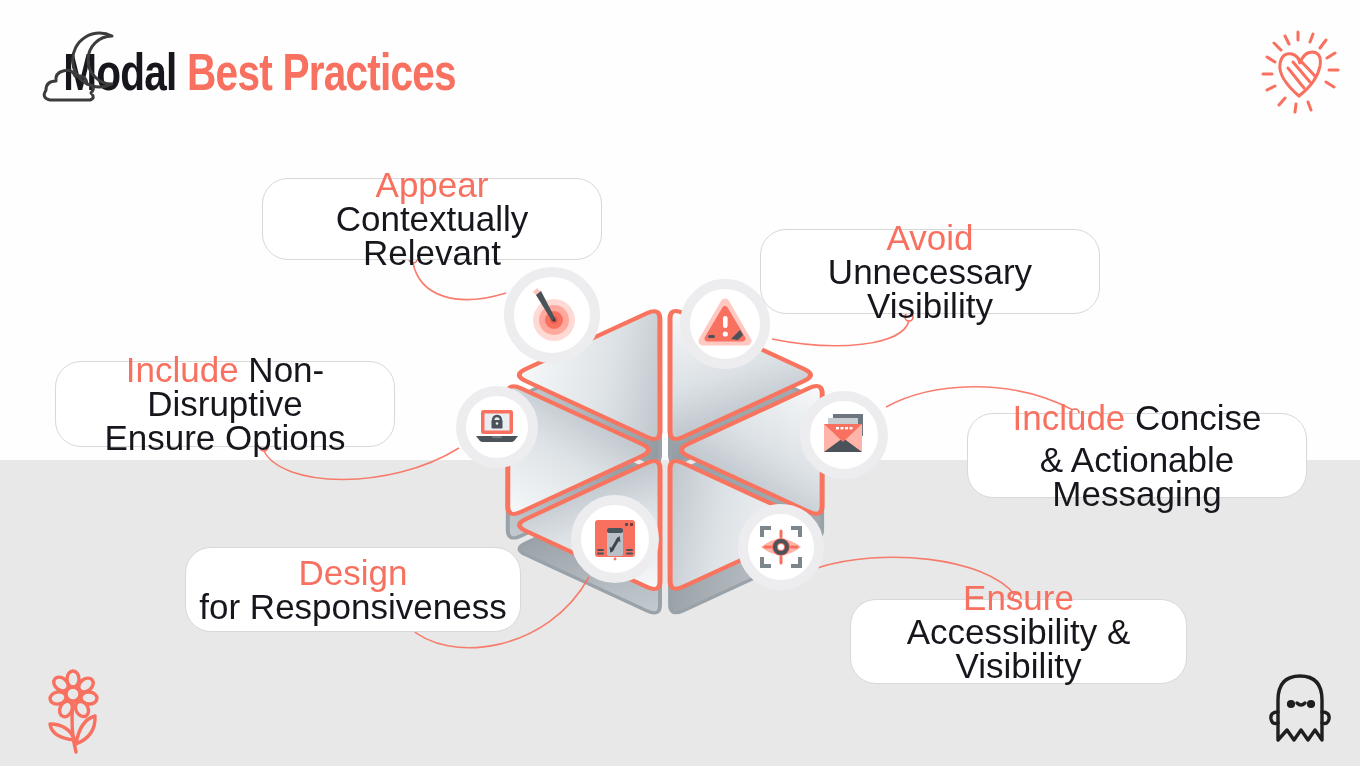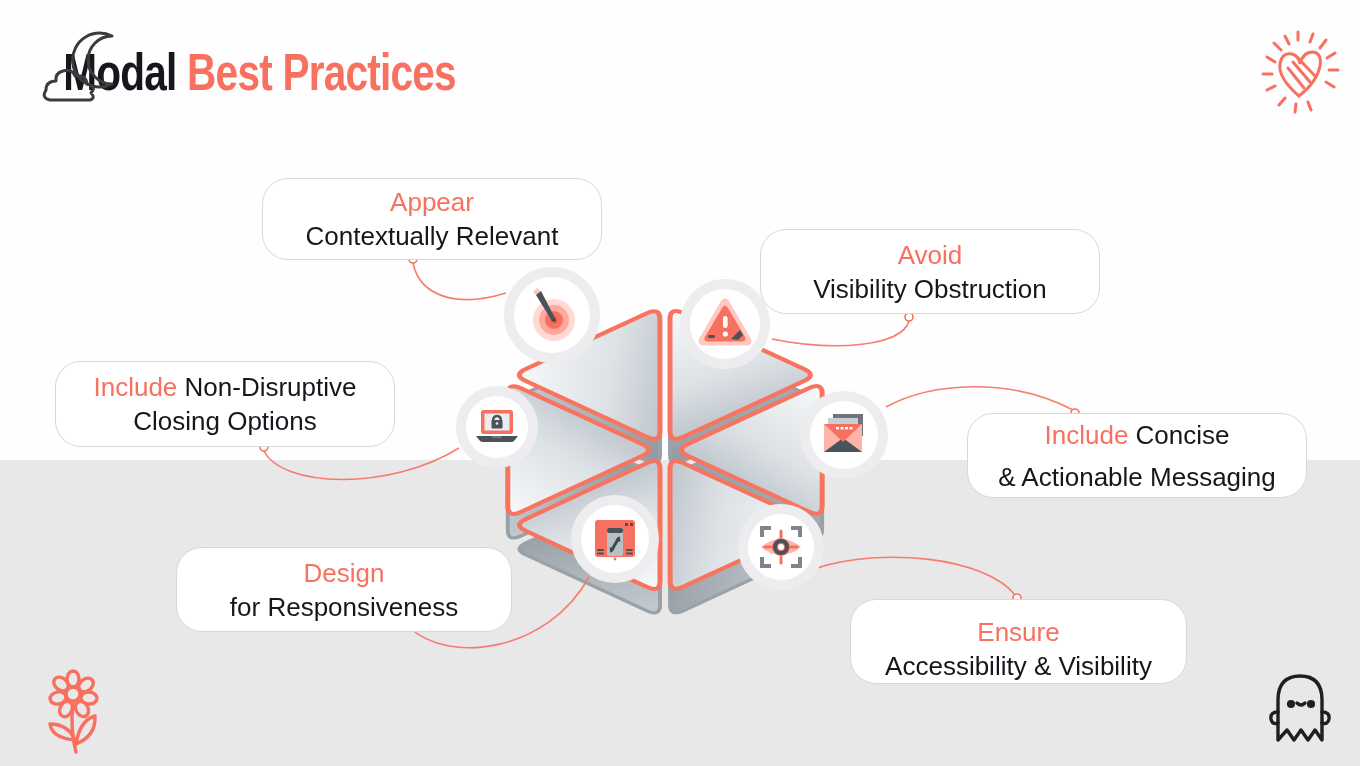--- a/index.html
+++ b/index.html
@@ -5,21 +5,21 @@
   html,body{margin:0;padding:0;background:#fff;}
   .canvas{position:relative;width:1360px;height:766px;overflow:hidden;
           font-family:"Liberation Sans",sans-serif;background:#fefefe;}
   .bottom-band{position:absolute;left:0;top:460px;width:1360px;height:306px;background:#e8e8e8;}
   .title{position:absolute;left:0;top:34px;width:1360px;margin:8px;
          font-weight:700;font-size:52px;color:#16161d;letter-spacing:-1px;}
   .title .squeeze{display:inline-block;transform:scaleX(0.78);transform-origin:50% 50%;white-space:nowrap;}
   .title .t-accent{color:#f8705f;}
   .callout{position:absolute;background:#ffffff;border:1px solid #d8d8d8;border-radius:26px;
            display:flex;flex-direction:column;justify-content:center;align-items:center;
-           text-align:center;font-size:26px;line-height:34px;color:#16161d;z-index:5;}
+           text-align:center;font-size:35px;line-height:34px;color:#16161d;z-index:5;}
   .callout .accent{color:#f8705f;}
   .badge{position:absolute;border-radius:50%;background:#ffffff;border:10px solid #ededf0;
          box-sizing:border-box;display:flex;align-items:center;justify-content:center;z-index:4;}
   .layer{position:absolute;left:0;top:0;pointer-events:none;}
   svg{display:block;}
 </style>
 </head>
 <body>
 
 <div class="canvas">
@@ -209,34 +209,34 @@
     </svg>
   </div>
 
   <div class="callout" style="left:262px;top:178px;width:338px;height:80px;">
     <div><span class="accent">Appear</span><span></span></div>
     <div>Contextually Relevant</div>
   </div>
 
   <div class="callout" style="left:760px;top:229px;width:338px;height:83px;">
     <div><span class="accent">Avoid</span><span></span></div>
-    <div>Visibility Obstruction</div>
+    <div>Unnecessary Visibility</div>
   </div>
 
   <div class="callout" style="left:55px;top:361px;width:338px;height:84px;">
     <div><span class="accent">Include</span><span> Non-Disruptive</span></div>
-    <div>Closing Options</div>
+    <div>Ensure Options</div>
   </div>
 
   <div class="callout" style="left:967px;top:413px;width:338px;height:83px;gap:8px;">
     <div><span class="accent">Include</span><span> Concise</span></div>
     <div>&amp; Actionable Messaging</div>
   </div>
 
-  <div class="callout" style="left:176px;top:547px;width:334px;height:83px;">
+  <div class="callout" style="left:185px;top:547px;width:334px;height:83px;">
     <div><span class="accent">Design</span><span></span></div>
     <div>for Responsiveness</div>
   </div>
 
   <div class="callout" style="left:850px;top:599px;width:335px;height:83px;justify-content:flex-end;">
     <div><span class="accent">Ensure</span><span></span></div>
     <div>Accessibility &amp; Visibility</div>
   </div>
 
 </div>

